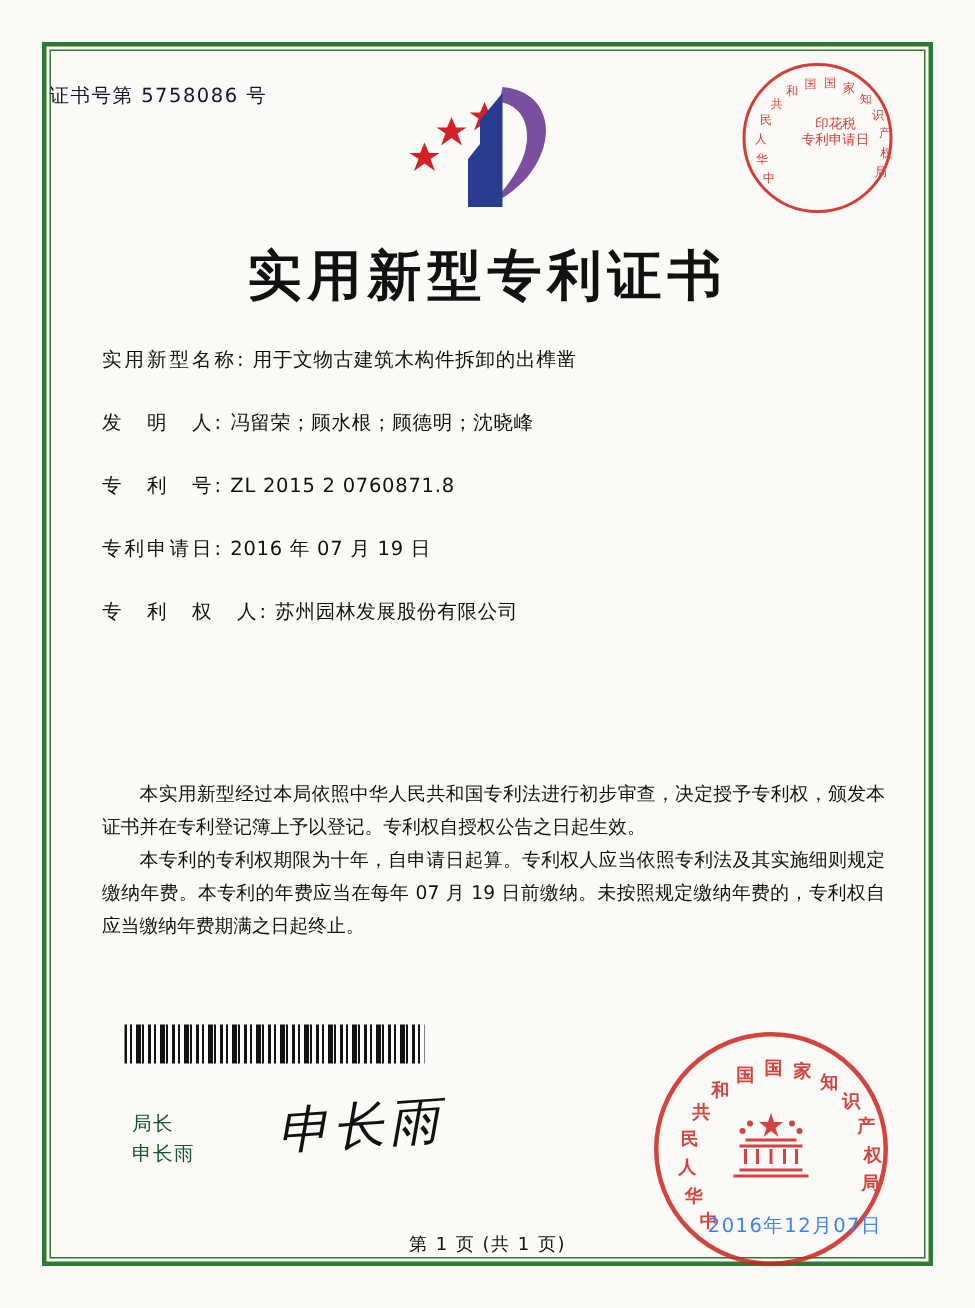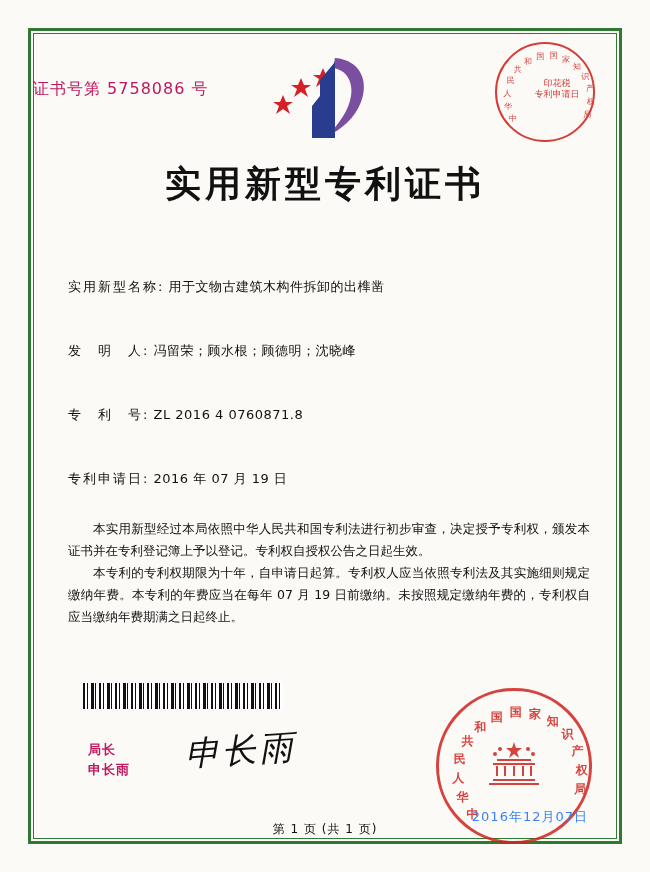--- a/index.html
+++ b/index.html
@@ -25,24 +25,23 @@
     position:absolute;
     left:33px;top:33px;right:33px;bottom:33px;
     border:1px solid #2f7a33;
     box-sizing:border-box;
   }
 
   
   .cert-no{
     position:absolute;
     left:33px;top:55px;
-    font-size:16px;color:#be185d;
+    font-size:13px;color:#0f172a;
     letter-spacing:1px;
     white-space:nowrap;
-    margin-top:24px;
   }
 
   
   .logo{
     position:absolute;
     left:265px;top:40px;
     width:110px;height:105px;
   }
 
   
@@ -88,21 +87,20 @@
   .fields{
     position:absolute;
     left:68px;top:232px;right:60px;
     font-size:13px;
     color:#111;
   }
   .field{
     margin-bottom:24px;
     line-height:18px;
     white-space:nowrap;
-    margin-top:46px;
   }
   .field .lbl{
     display:inline-block;
     letter-spacing:2px;
   }
   .field .val{
     display:inline;
     letter-spacing:.5px;
   }
 
@@ -130,23 +128,22 @@
         #111 4px,#111 5px, #fff 5px,#fff 8px,
         #111 8px,#111 11px, #fff 11px,#fff 12px,
         #111 12px,#111 13px, #fff 13px,#fff 16px);
   }
 
   .signature-block{
     position:absolute;
     left:88px;top:740px;
     font-size:13px;
     line-height:20px;
-    color:#be185d;
+    color:#14532d;
     letter-spacing:1px;
-    font-weight:bold;
   }
   .handwriting{
     position:absolute;
     left:185px;top:728px;
     font-family:"DejaVu Serif","Liberation Serif",serif;
     font-size:34px;
     font-style:italic;
     color:#111;
     transform:rotate(-4deg);
     letter-spacing:3px;
@@ -248,25 +245,29 @@
     <div class="field">
       <span class="lbl">实用新型名称:</span>
       <span class="val">用于文物古建筑木构件拆卸的出榫凿</span>
     </div>
     <div class="field">
       <span class="lbl">发　明　人:</span>
       <span class="val">冯留荣；顾水根；顾德明；沈晓峰</span>
     </div>
     <div class="field">
       <span class="lbl">专　利　号:</span>
-      <span class="val">ZL 2016 4 0760871.8</span>
+      <span class="val">ZL 2015 2 0760871.8</span>
     </div>
     <div class="field">
       <span class="lbl">专利申请日:</span>
       <span class="val">2016 年 07 月 19 日</span>
+    </div>
+    <div class="field">
+      <span class="lbl">专　利　权　人:</span>
+      <span class="val">苏州园林发展股份有限公司</span>
     </div>
   </div>
 
   <div class="para p1">本实用新型经过本局依照中华人民共和国专利法进行初步审查，决定授予专利权，颁发本证书并在专利登记簿上予以登记。专利权自授权公告之日起生效。</div>
   <div class="para p2">本专利的专利权期限为十年，自申请日起算。专利权人应当依照专利法及其实施细则规定缴纳年费。本专利的年费应当在每年 07 月 19 日前缴纳。未按照规定缴纳年费的，专利权自应当缴纳年费期满之日起终止。</div>
 
   <div class="barcode"></div>
 
   <div class="signature-block">
     <div>局长</div>

